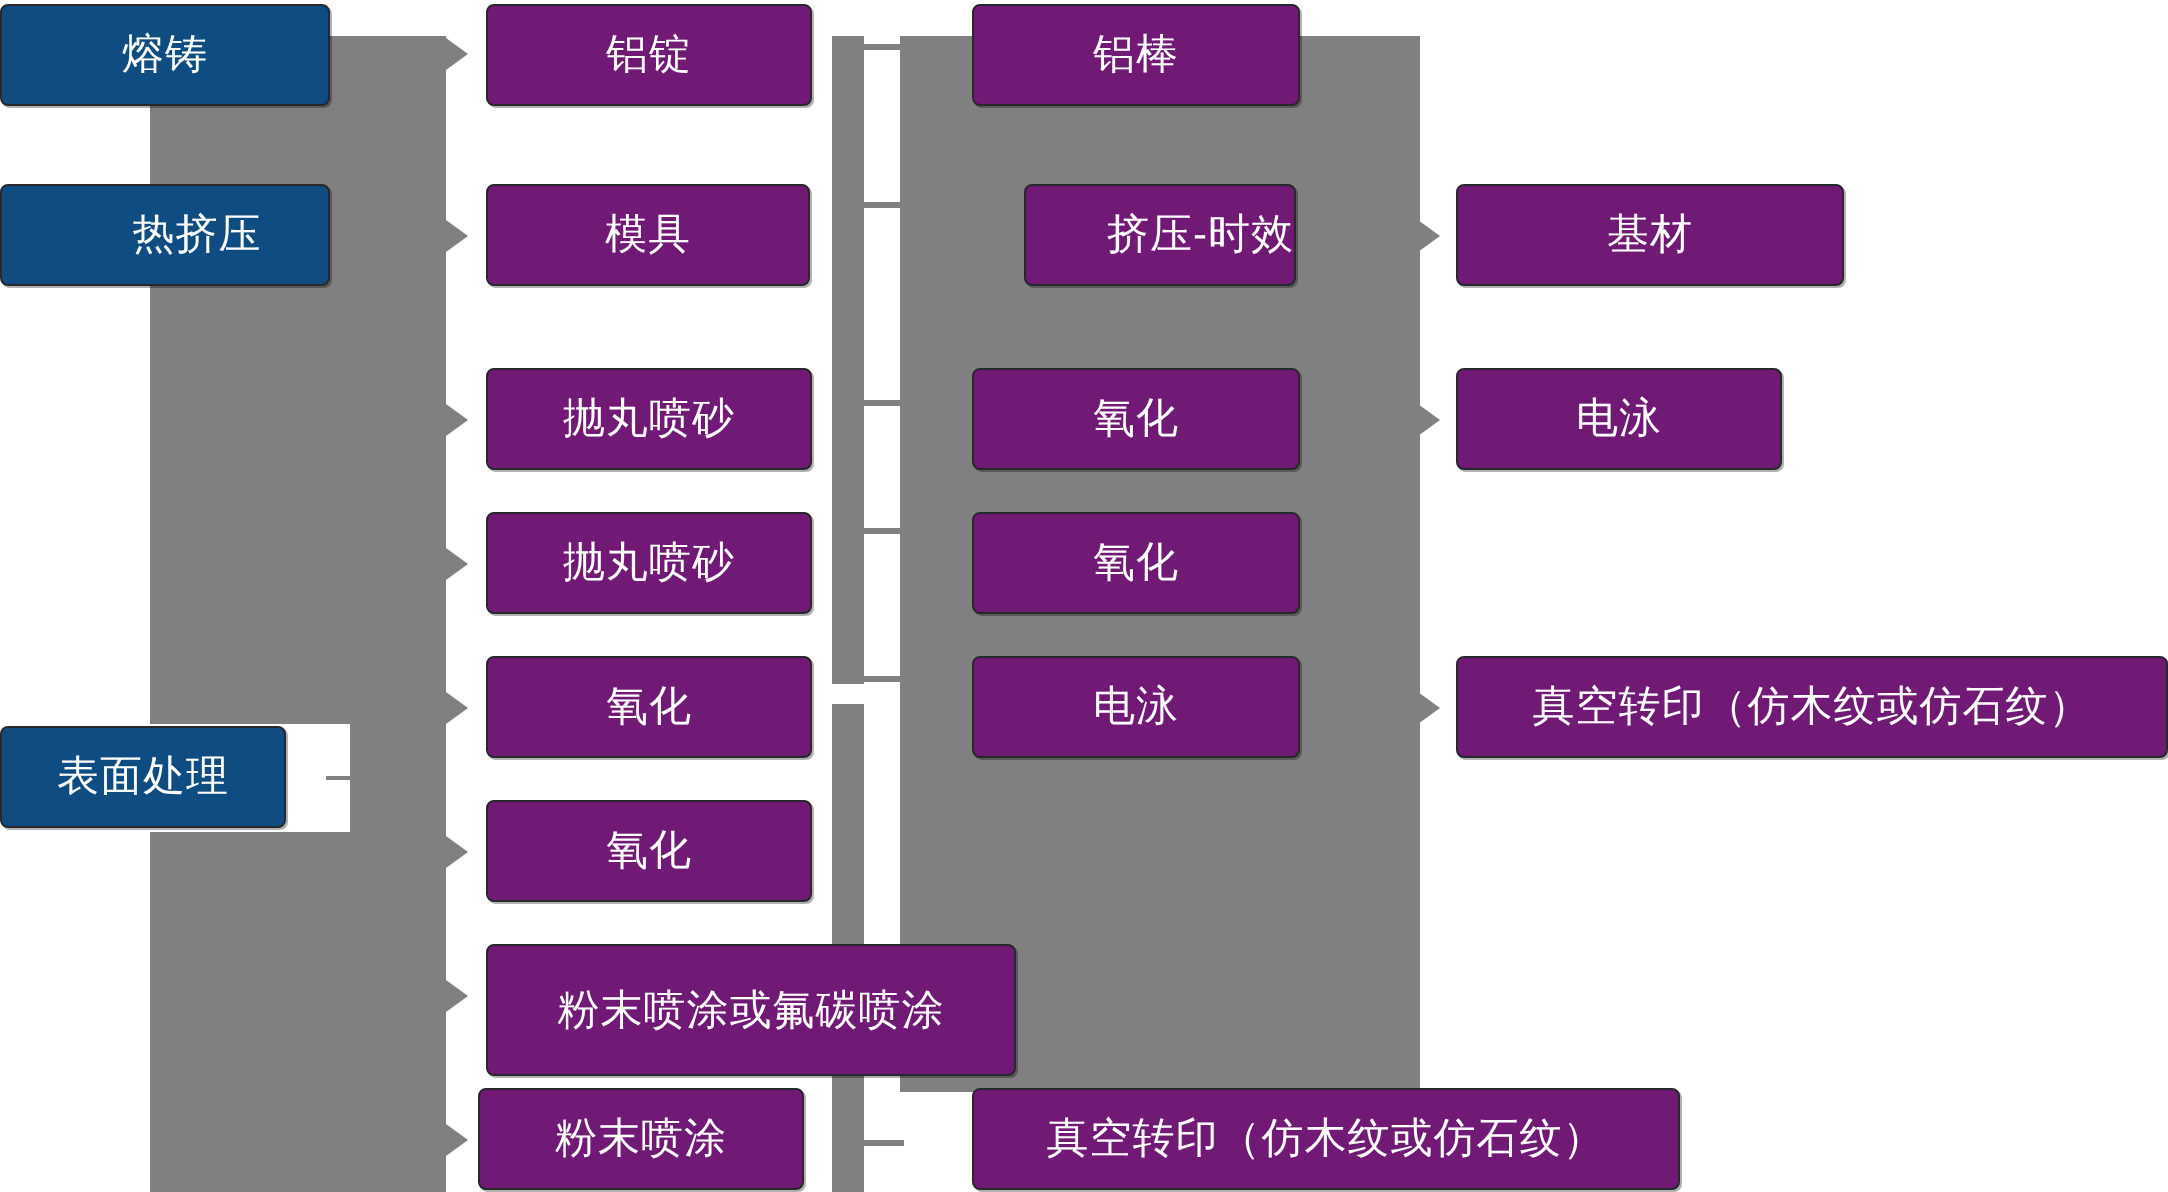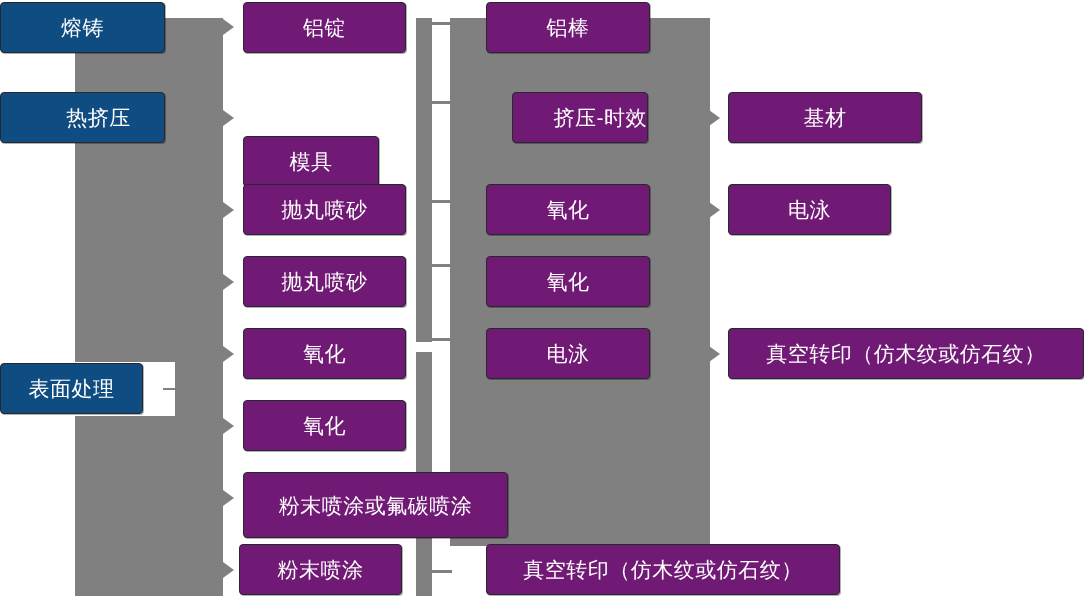--- a/index.html
+++ b/index.html
@@ -109,21 +109,21 @@
   <div class="box dark" style="left:0px; top:92px; width:165px; height:51px;padding-left:32px;">
     <span class="cap">热挤压</span>
   </div>
   <div class="box dark" style="left:0px; top:363px; width:143px; height:51px;">
     <span class="cap">表面处理</span>
   </div>
 
   <div class="box light" style="left:243px; top:2px; width:163px; height:51px;">
     <span class="cap">铝锭</span>
   </div>
-  <div class="box light" style="left:243px; top:92px; width:136px; height:51px;margin-top:44px;">
+  <div class="box light" style="left:243px; top:92px; width:162px; height:51px;">
     <span class="cap">模具</span>
   </div>
   <div class="box light" style="left:243px; top:184px; width:163px; height:51px;">
     <span class="cap">抛丸喷砂</span>
   </div>
   <div class="box light" style="left:243px; top:256px; width:163px; height:51px;">
     <span class="cap">抛丸喷砂</span>
   </div>
   <div class="box light" style="left:243px; top:328px; width:163px; height:51px;">
     <span class="cap">氧化</span>

